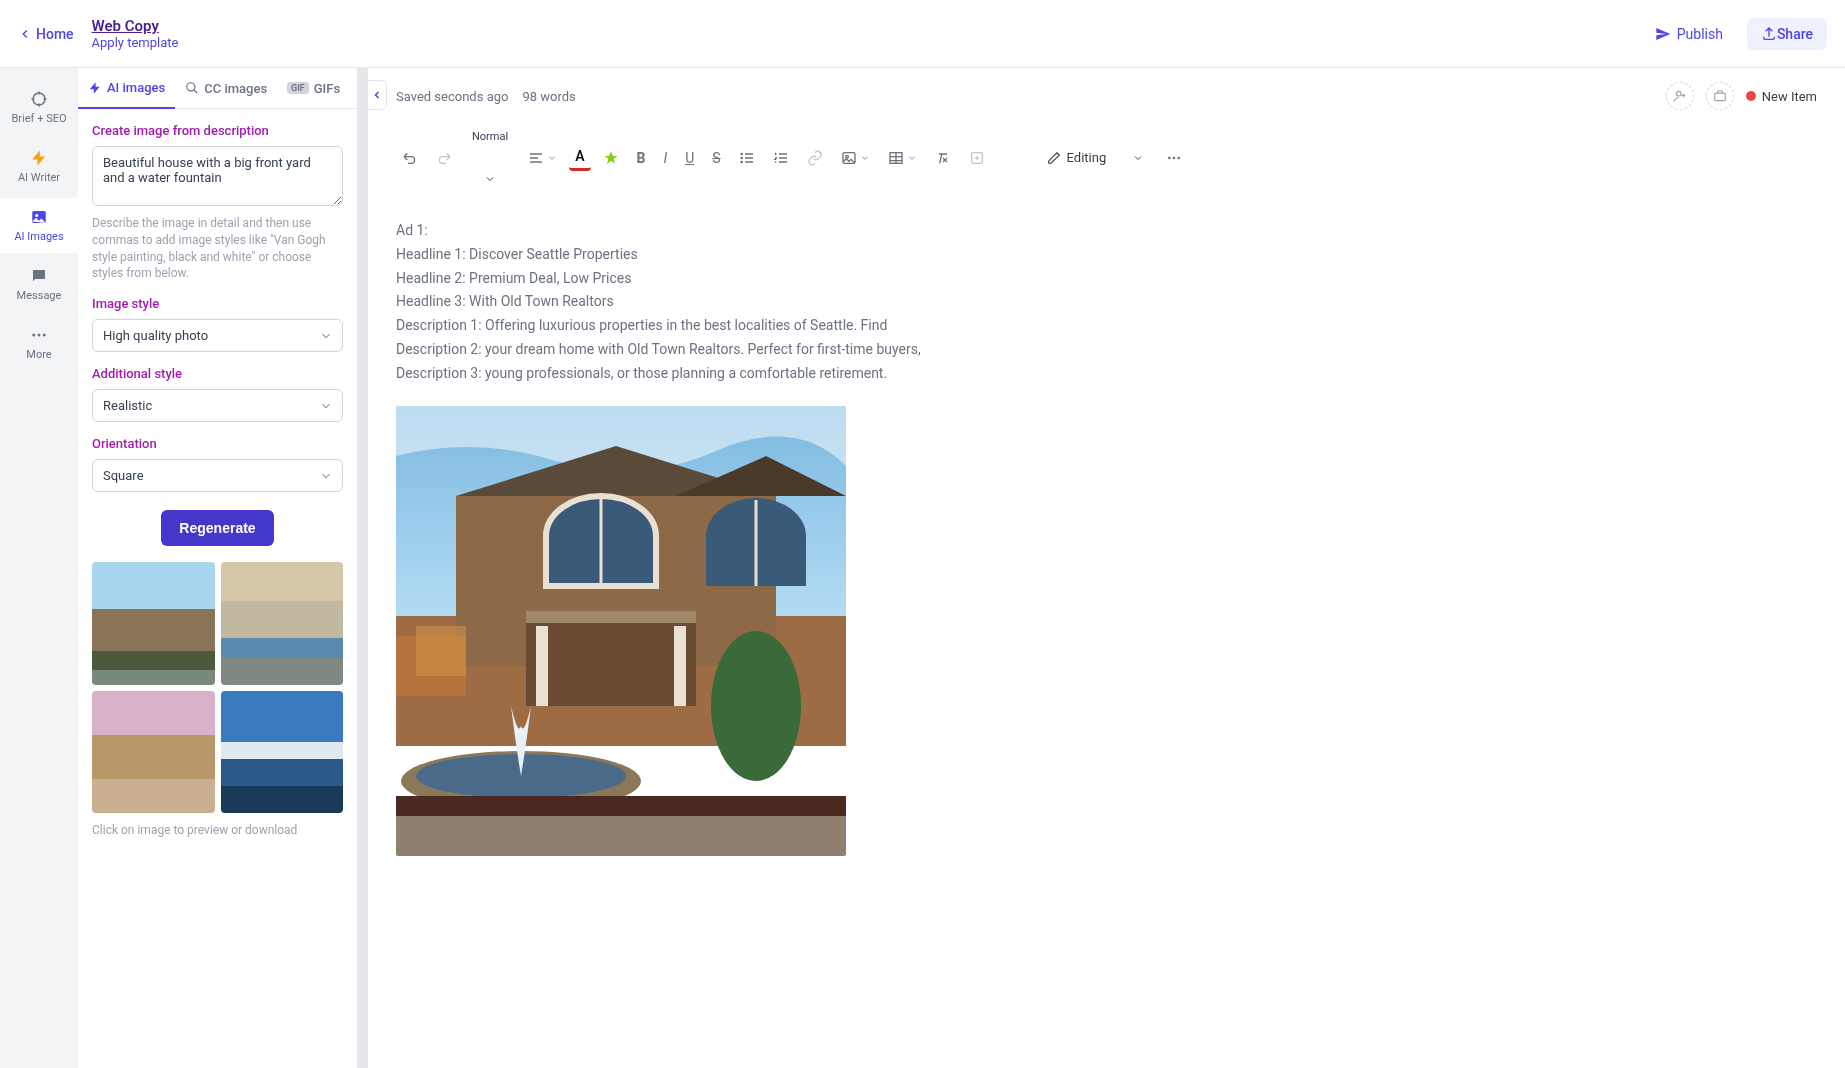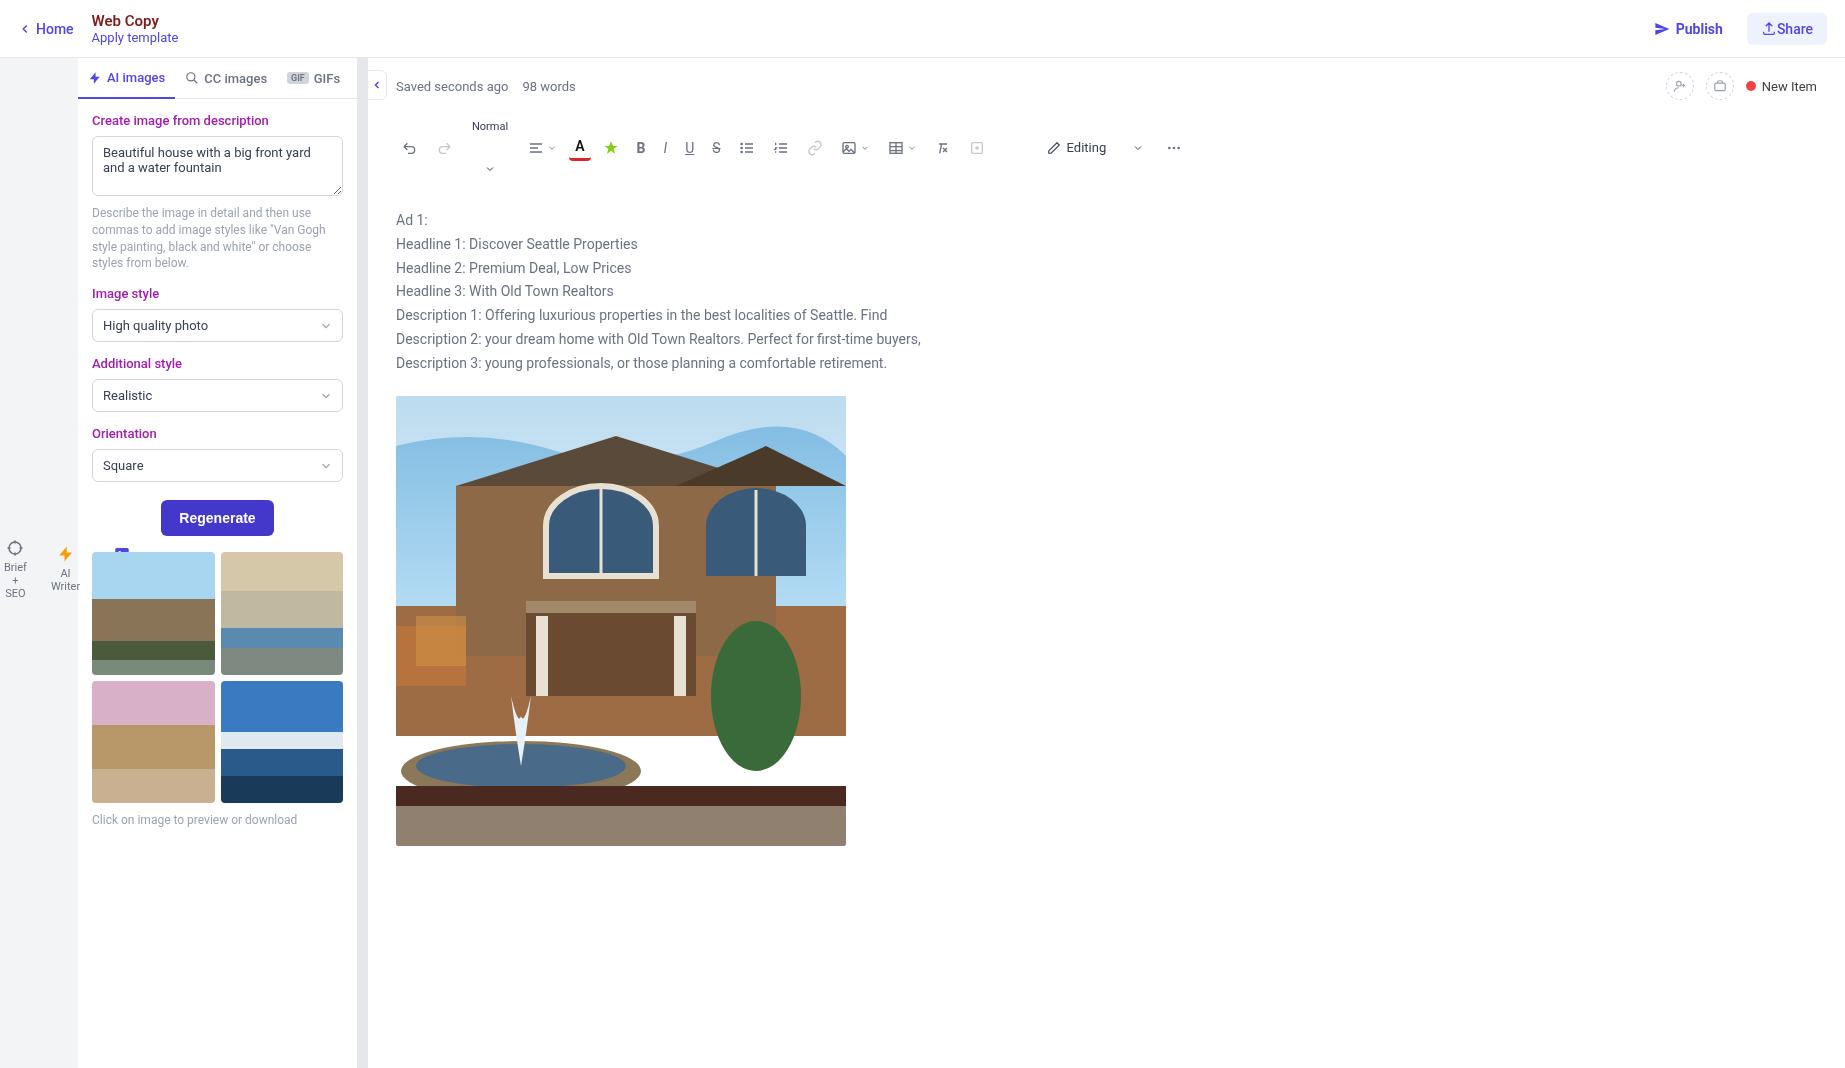--- a/index.html
+++ b/index.html
@@ -1,34 +1,34 @@
 <!DOCTYPE html>
 <html><head>
 <meta charset="utf-8">
 <style>
 * { box-sizing: border-box; margin: 0; padding: 0; }
 body { font-family: -apple-system, BlinkMacSystemFont, 'Segoe UI', Roboto, sans-serif; font-size: 14px; color: #1f2937; background: #fff; overflow: hidden; }
 
 .app { display: flex; flex-direction: column; height: 100vh; }
 
 
-.header { display: flex; align-items: center; padding: 10px 18px; border-bottom: 1px solid #e5e7eb; height: 58px; }
+.header { display: flex; align-items: center; padding: 10px 18px; border-bottom: 1px solid #e5e7eb; height: 68px; }
 .home-link { display: flex; align-items: center; gap: 4px; color: #4f46e5; font-weight: 500; cursor: pointer; margin-right: 18px; }
 .header-titles { display: flex; flex-direction: column; }
-.page-title { font-size: 15px; font-weight: 600; color: #7f1d1d; }
+.page-title { font-size: 15px; font-weight: 600; color: #4c1d95; text-decoration: underline; }
 .apply-template { color: #4f46e5; font-size: 13px; cursor: pointer; }
 .header-spacer { flex: 1; }
-.publish-btn { display: flex; align-items: center; gap: 6px; color: #4f46e5; font-weight: 700; padding: 8px 14px; cursor: pointer; }
+.publish-btn { display: flex; align-items: center; gap: 6px; color: #4f46e5; font-weight: 400; padding: 8px 14px; cursor: pointer; }
 .share-btn { display: flex; align-items: center; background: #eef2ff; color: #4f46e5; font-weight: 500; padding: 8px 14px; border-radius: 6px; cursor: pointer; margin-left: 10px; }
 
 
 .main { display: flex; flex: 1; overflow: hidden; }
 
 
-.rail { width: 78px; background: #f3f4f6; display: flex; flex-direction: row; align-items: center; padding-top: 12px; gap: 16px; }
+.rail { width: 78px; background: #f3f4f6; display: flex; flex-direction: column; align-items: center; padding-top: 12px; gap: 4px; }
 .rail-item { display: flex; flex-direction: column; align-items: center; gap: 4px; padding: 10px 4px; width: 100%; color: #6b7280; cursor: pointer; font-size: 11px; text-align: center; }
 .rail-item.active { color: #4f46e5; background: #fff; }
 .rail-icon { width: 18px; height: 18px; }
 
 
 .panel { width: 280px; border-right: 1px solid #e5e7eb; display: flex; flex-direction: column; position: relative; }
 .tabs { display: flex; border-bottom: 1px solid #e5e7eb; }
 .tab { display: flex; align-items: center; gap: 5px; padding: 12px 10px; color: #6b7280; cursor: pointer; font-size: 13px; font-weight: 500; }
 .tab.active { color: #4f46e5; border-bottom: 2px solid #4f46e5; margin-bottom: -1px; }
 .tab .tab-badge { background: #d1d5db; color: #6b7280; font-size: 9px; padding: 1px 4px; border-radius: 3px; font-weight: 600; }

